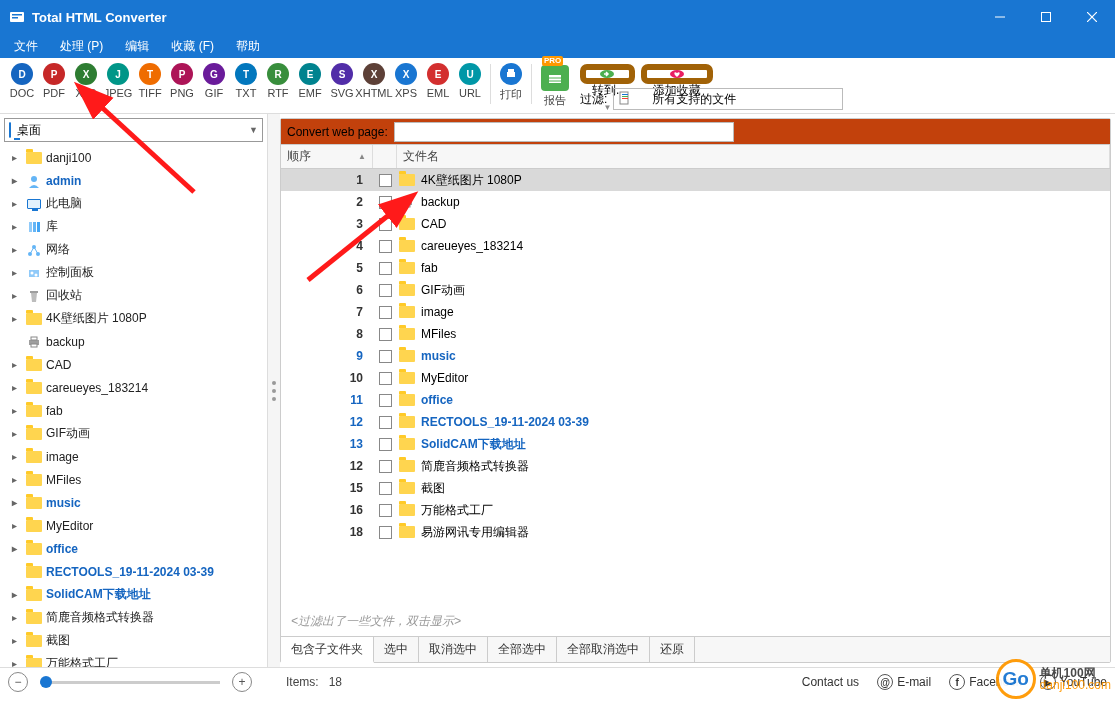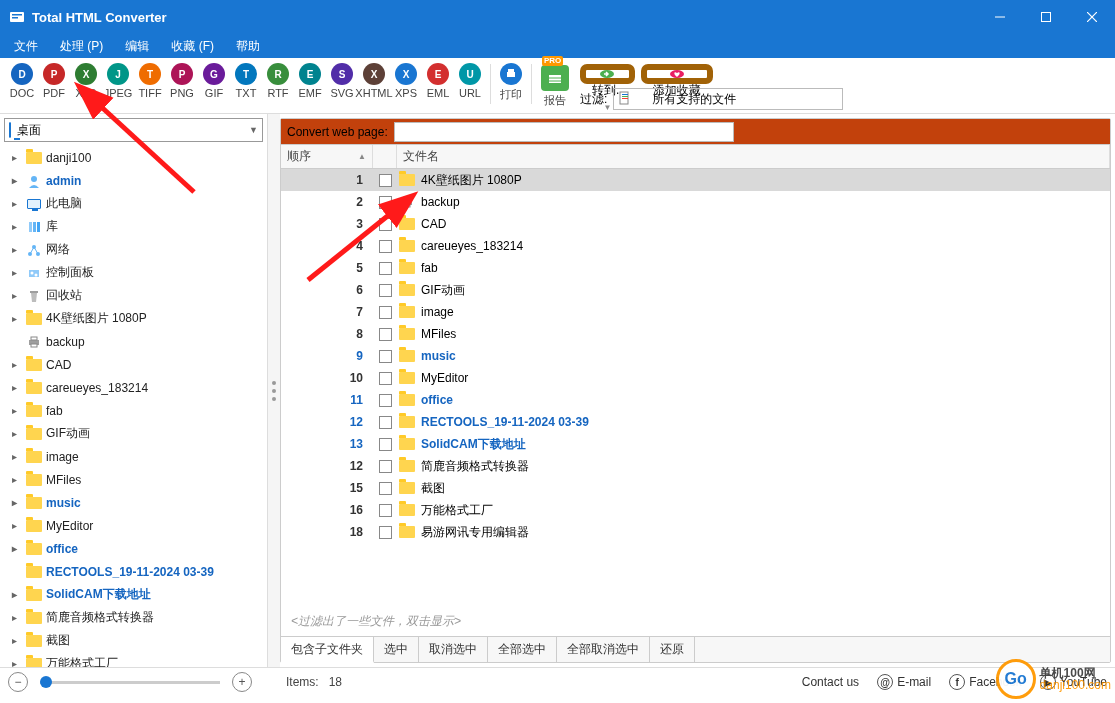--- a/index.html
+++ b/index.html
@@ -87,21 +87,21 @@
 .folder::before { content: ""; position: absolute; top: -3px; left: 0; width: 7px; height: 3px; background: #FFCA28; border-radius: 1px 1px 0 0; }
 .monitor { width: 14px; height: 10px; border: 1px solid #1976D2; border-radius: 1px; background: #E3F2FD; position: relative; }
 .monitor::after { content: ""; position: absolute; bottom: -3px; left: 4px; width: 6px; height: 2px; background: #1976D2; }
 
 
 .arrow { position: absolute; pointer-events: none; }
 .arrow svg { overflow: visible; }
 
 
 .watermark { position: absolute; right: 4px; bottom: 4px; display: flex; align-items: center; gap: 4px; opacity: 0.95; }
-.watermark .logo { width: 40px; height: 40px; border-radius: 50%; border: 3px solid #FF9800; display: flex; align-items: center; justify-content: center; font-weight: bold; color: #1976D2; font-size: 16px; background: #fff; }
+.watermark .logo { width: 40px; height: 40px; border-radius: 50%; border: 3px solid #FF9800; display: flex; align-items: center; justify-content: center; font-weight: bold; color: #1976D2; font-size: 19px; background: #fff; }
 .watermark .wtxt { display: flex; flex-direction: column; font-size: 11px; line-height: 12px; }
 .watermark .wtxt .t1 { color: #404040; font-weight: bold; }
 .watermark .wtxt .t2 { color: #FF9800; }
 </style>
 </head>
 <body>
 
 <div class="titlebar">
   <span class="icon">
     <svg width="16" height="16">

